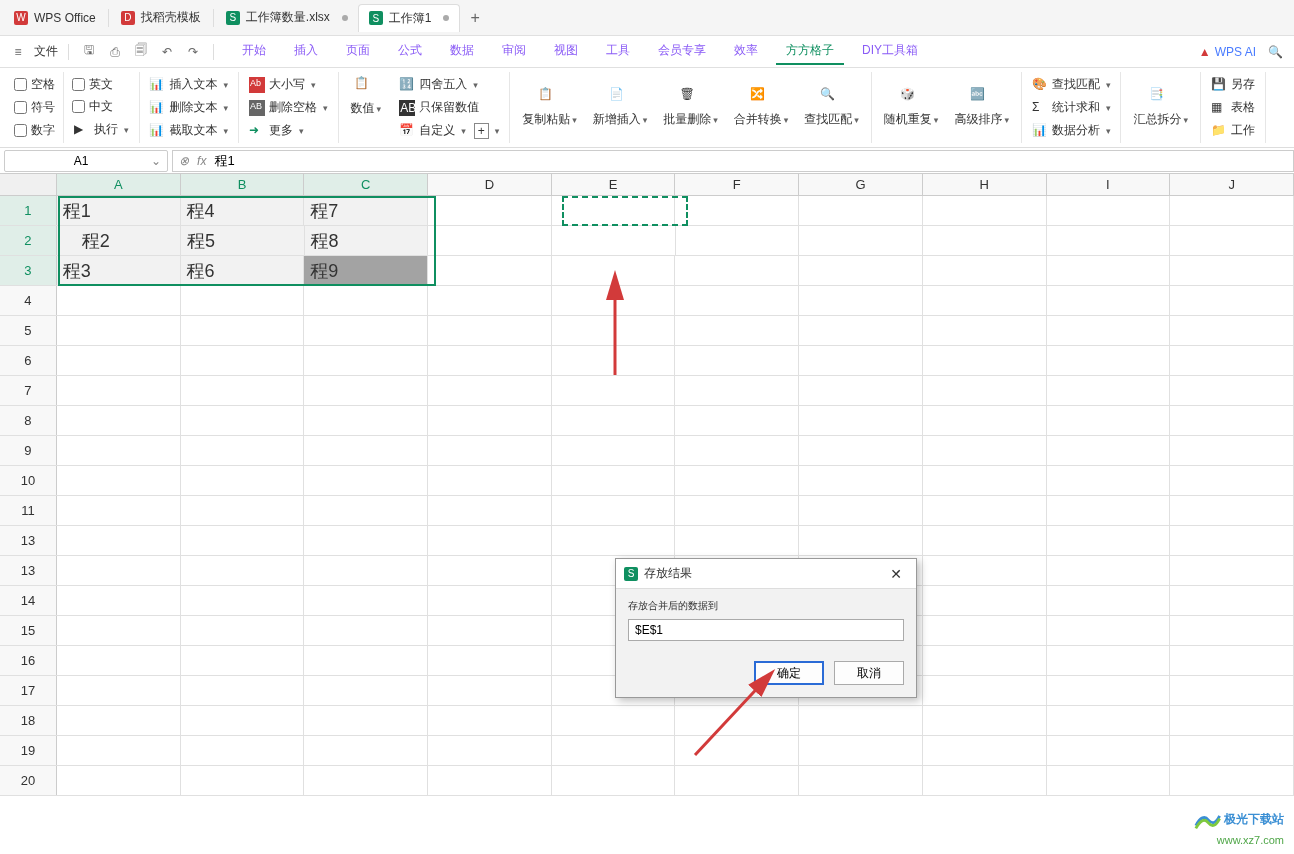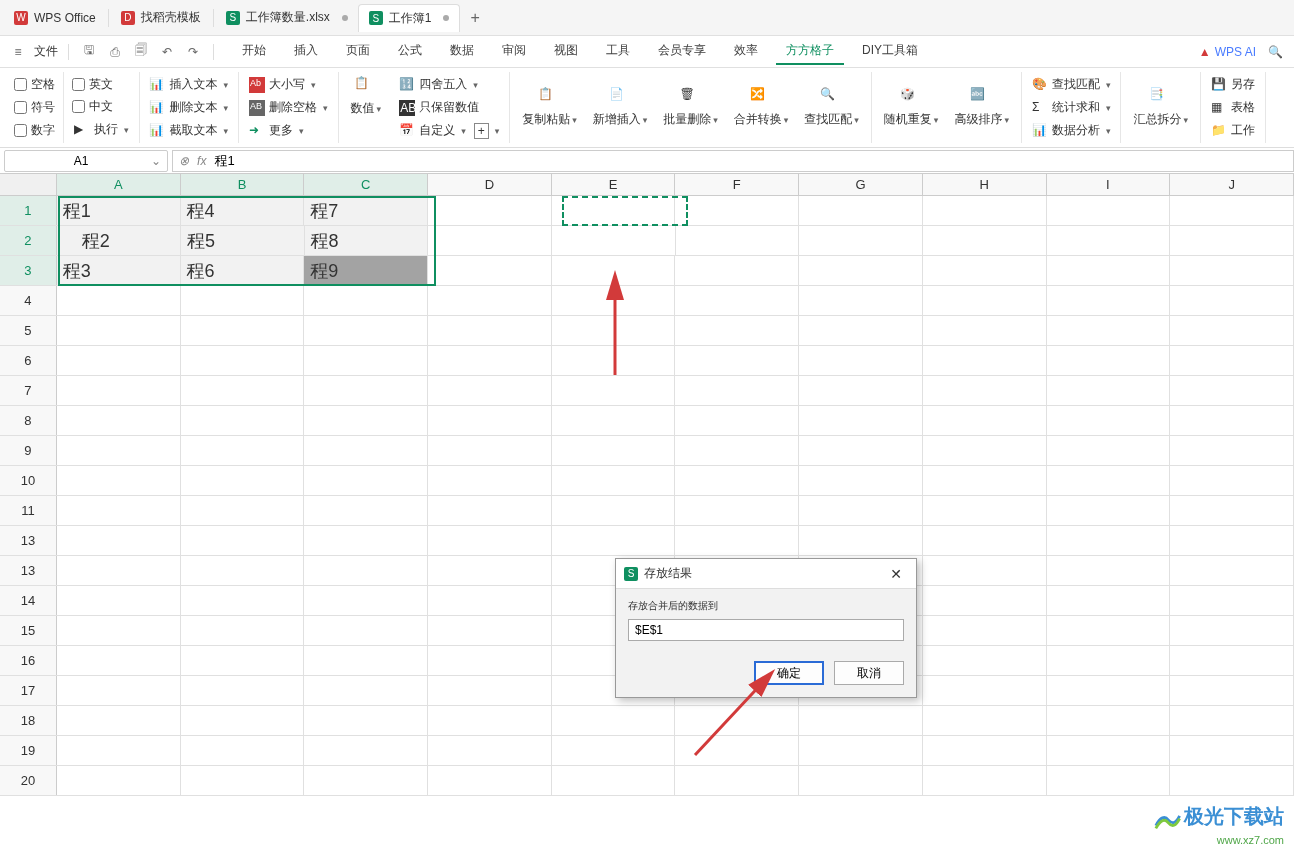--- a/index.html
+++ b/index.html
@@ -14,21 +14,21 @@
 .tab-sep { width: 1px; height: 18px; background: #ddd; margin: 0 2px; }
 .tab .icon-sq { width: 14px; height: 14px; display: inline-flex; align-items: center; justify-content: center; border-radius: 2px; font-size: 10px; color: #fff; }
 .tab .dot { width: 6px; height: 6px; border-radius: 50%; background: #aaa; margin-left: 6px; }
 .add-tab { padding: 4px 10px; cursor: pointer; font-size: 16px; color: #666; }
 
 
 .menubar { height: 32px; display: flex; align-items: center; padding: 0 8px; gap: 6px; border-bottom: 1px solid #e0e0e0; }
 .qa-btn { width: 20px; height: 20px; display: inline-flex; align-items: center; justify-content: center; cursor: pointer; color: #666; }
 .qa-sep { width: 1px; height: 16px; background: #ddd; margin: 0 4px; }
 .tabs-menu { display: flex; gap: 8px; margin-left: 8px; }
-.menu-item { padding: 4px 10px; cursor: pointer; color: #404040; }
+.menu-item { padding: 4px 10px; cursor: pointer; color: #8b5cf6; }
 .menu-item.active { color: #0f8f60; border-bottom: 2px solid #0f8f60; font-weight: 500; }
 .right-area { margin-left: auto; display: flex; align-items: center; gap: 10px; }
 .wps-ai { color: #4a7cff; font-size: 12px; display: flex; align-items: center; gap: 4px; }
 
 
 .ribbon { min-height: 78px; background: #fff; display: flex; padding: 4px 6px; border-bottom: 1px solid #ddd; }
 .ribbon-group { display: flex; flex-direction: column; justify-content: space-around; border-right: 1px solid #e6e6e6; padding: 2px 6px; gap: 2px; }
 .ribbon-group.icons { flex-direction: row; align-items: center; gap: 4px; flex-wrap: wrap; }
 .chk { display: flex; align-items: center; gap: 4px; font-size: 12px; color: #333; cursor: pointer; padding: 1px 2px; white-space: nowrap; }
 .chk input { width: 13px; height: 13px; }
@@ -71,21 +71,21 @@
 .dlg-btns { display: flex; justify-content: flex-end; gap: 10px; padding: 10px 12px 12px; }
 .dlg-btn { width: 70px; height: 24px; border: 1px solid #aaa; background: #fdfdfd; cursor: pointer; font-size: 12px; }
 .dlg-btn.primary { border: 2px solid #2a6bd6; }
 
 
 .arrow { position: absolute; }
 .arrow svg { overflow: visible; }
 
 
 .watermark { position: absolute; right: 10px; bottom: 8px; text-align: right; font-size: 11px; color: #4fa648; }
-.watermark .big { font-size: 20px; font-weight: bold; color: #3b8fd4; }
+.watermark .big { font-size: 12px; font-weight: bold; color: #3b8fd4; }
 .watermark .ic { width: 28px; height: 28px; display:inline-block; vertical-align:middle; }
 </style>
 </head>
 <body>
 
 <div class="titlebar">
   <div class="tab app">
     <span class="icon-sq" style="background:#d23a3a">W</span>
     <span>WPS Office</span>
   </div>

